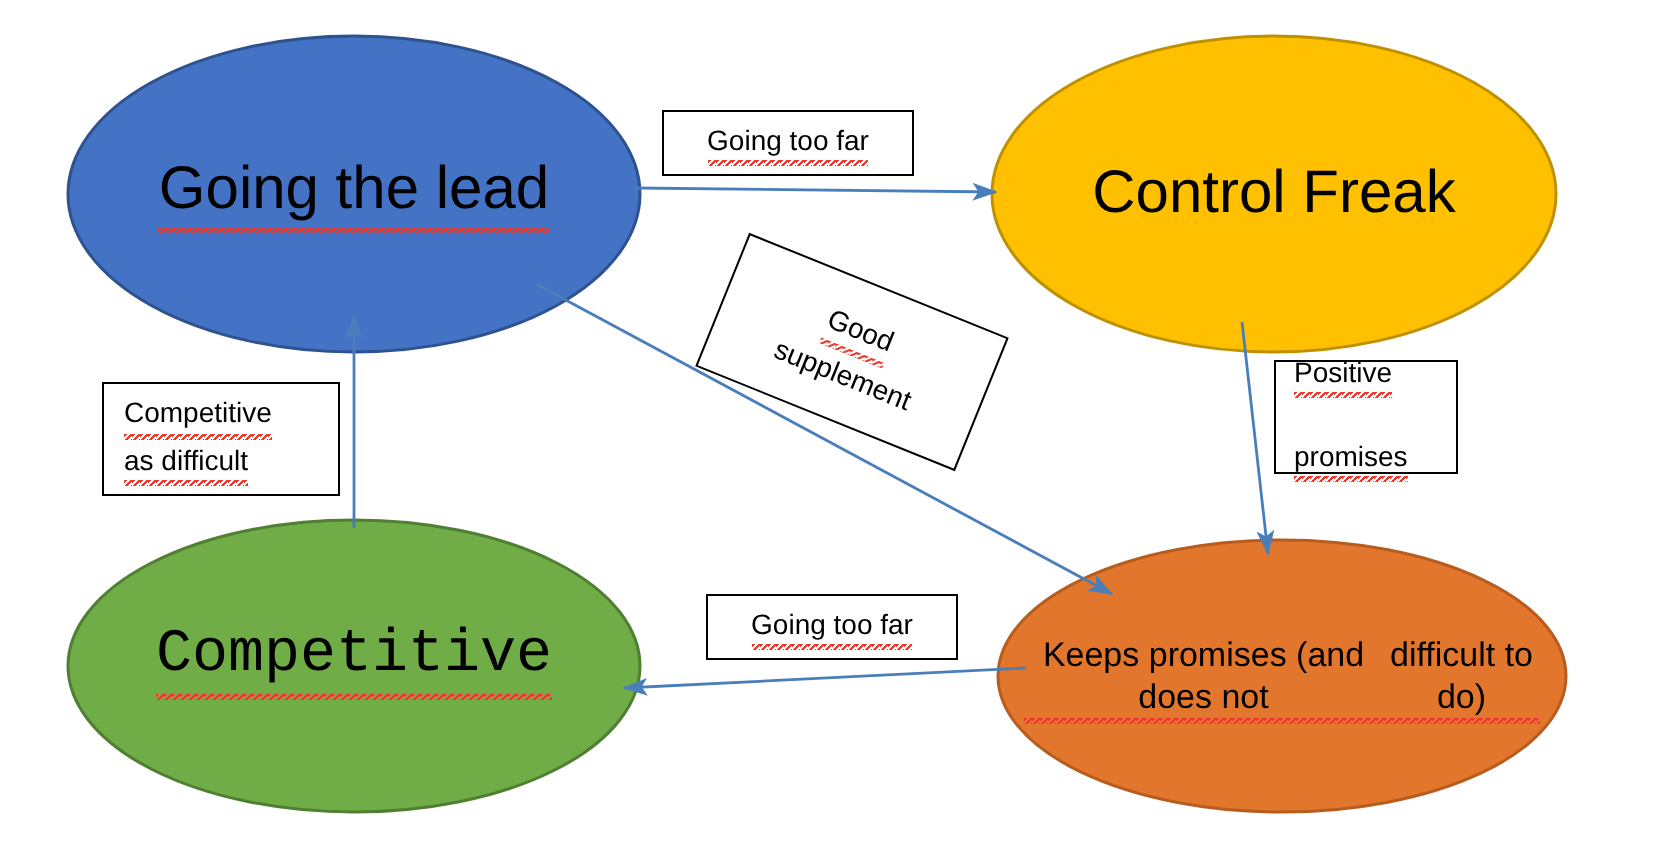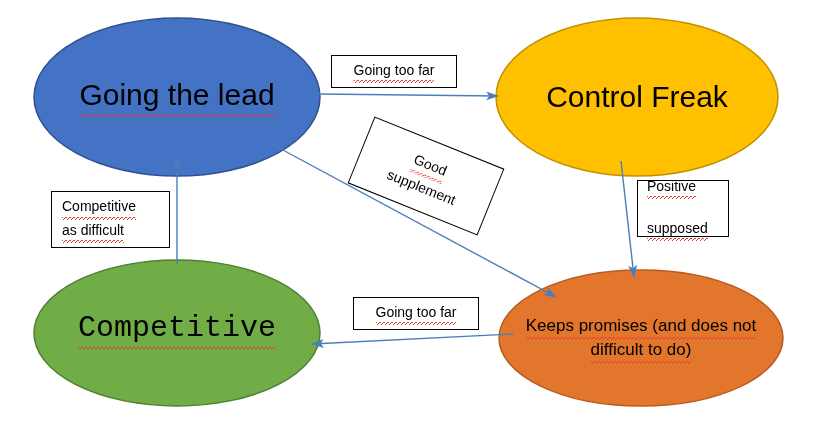--- a/index.html
+++ b/index.html
@@ -97,21 +97,21 @@
   </div>
 
   <div class="node-text" style="left:496px; top:72px; width:282px; height:50px; font-size:30px;">
     <span>Control Freak</span>
   </div>
 
   <div class="node-text" style="left:34px; top:305px; width:286px; height:50px; font-size:30px;font-family:Liberation Mono, monospace;">
     <span class="sq">Competitive</span>
   </div>
 
-  <div class="node-text" style="left:512px; top:294px; width:258px; height:92px; font-size:17px; flex-direction:column;">
+  <div class="node-text" style="left:512px; top:294px; width:258px; height:92px; font-size:17px; flex-direction:row;">
     <span class="sq">Keeps promises (and does not</span>
     <span class="sq">difficult to do)</span>
   </div>
 
   <div class="label-box" style="left:331px; top:55px; width:126px; height:33px; align-items:center;">
     <span class="line sq">Going too far</span>
   </div>
 
   <div class="label-box" style="left:356px; top:140px; width:140px; height:72px;
               transform: rotate(22deg); align-items:center; padding:0 10px;">
@@ -119,20 +119,20 @@
     <span class="line">supplement</span>
   </div>
 
   <div class="label-box" style="left:51px; top:191px; width:119px; height:57px; align-items:flex-start; padding-left:10px;">
     <span class="line sq">Competitive</span>
     <span class="line sq">as difficult</span>
   </div>
 
   <div class="label-box" style="left:637px; top:180px; width:92px; height:57px; align-items:flex-start; padding-left:9px;gap:19px;">
     <span class="line sq">Positive</span>
-    <span class="line sq">supposed</span>
+    <span class="line sq">promises</span>
   </div>
 
   <div class="label-box" style="left:353px; top:297px; width:126px; height:33px; align-items:center;">
     <span class="line sq">Going too far</span>
   </div>
 
 </div>
 
 </body></html>

